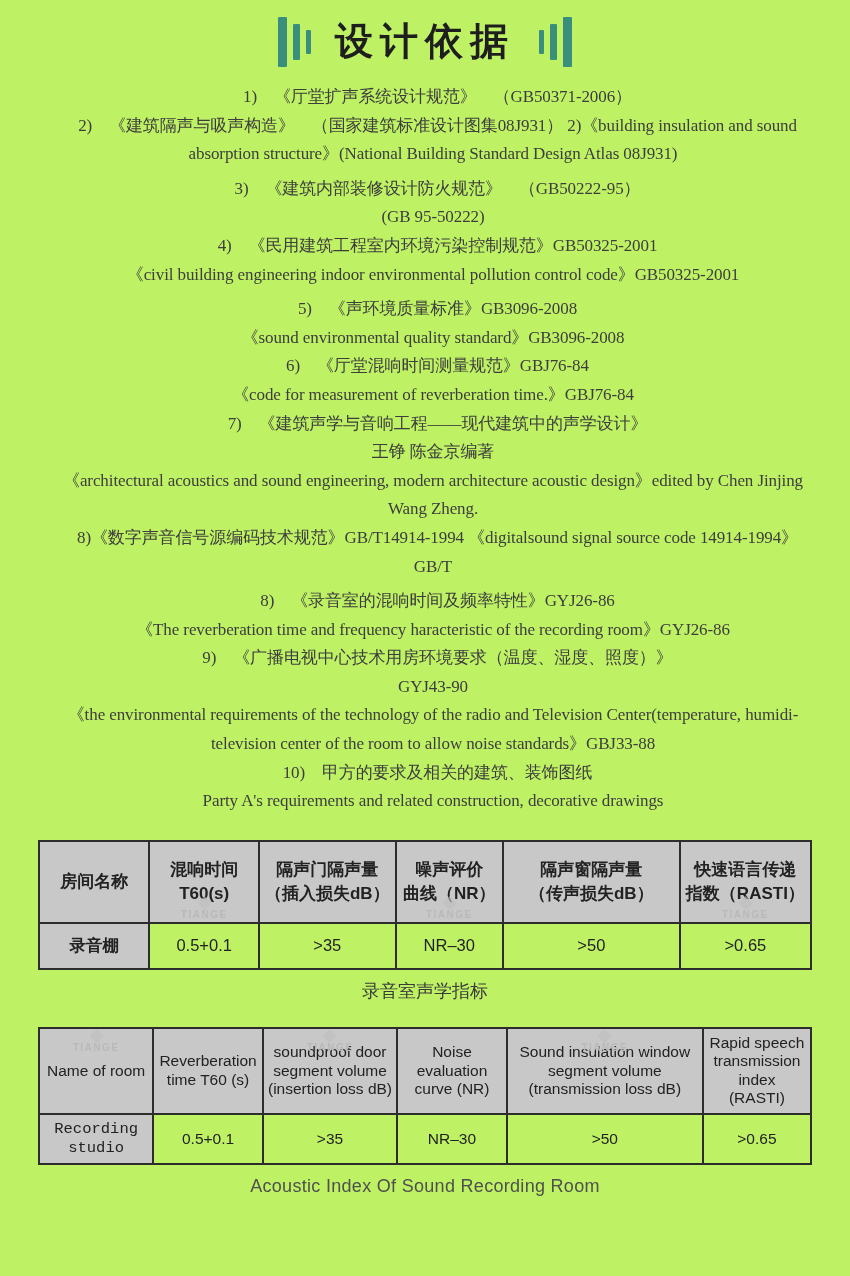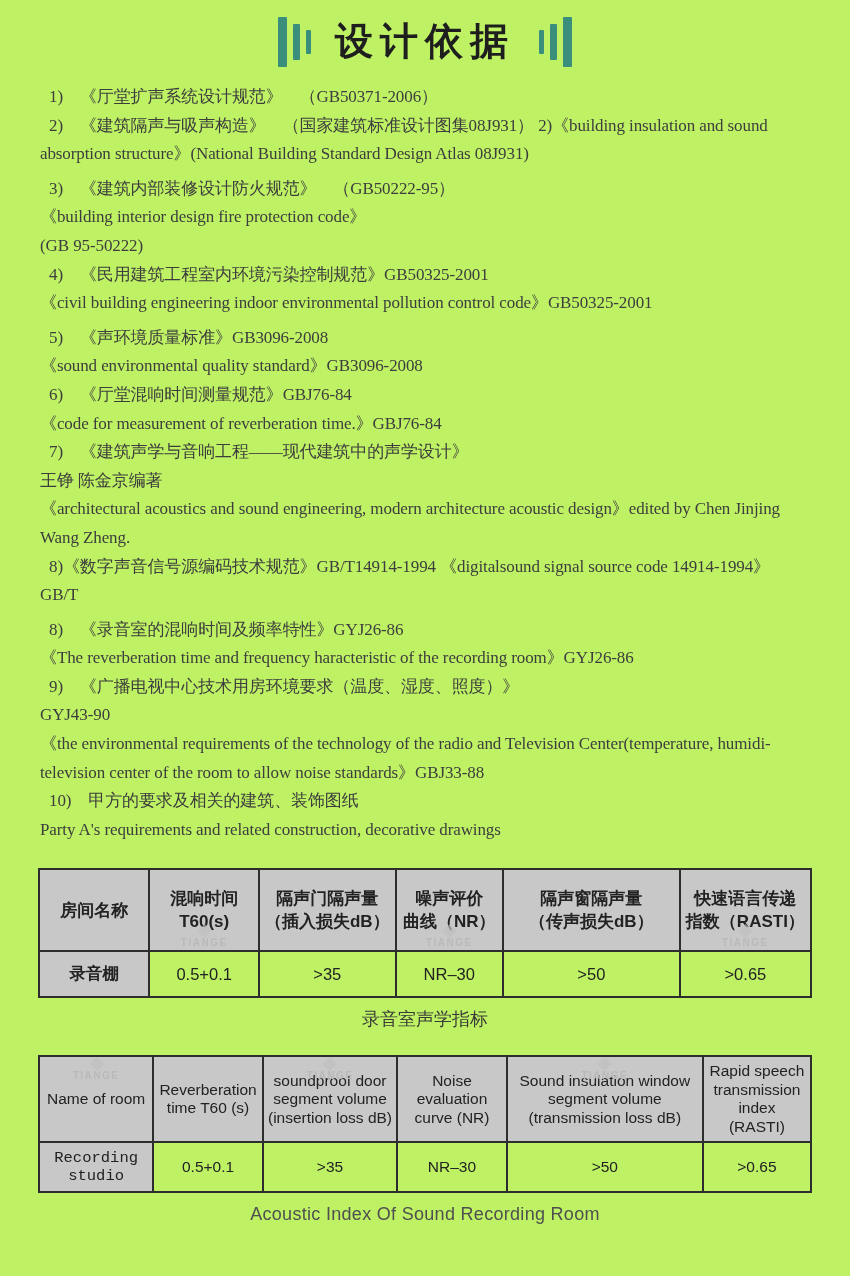--- a/index.html
+++ b/index.html
@@ -12,21 +12,21 @@
   .bars{display:flex;align-items:center;gap:6px;}
   .bars i{display:block;background:#3a8e7c;border-radius:1px;}
   .bars .b1{width:9px;height:50px;}
   .bars .b2{width:7px;height:36px;}
   .bars .b3{width:5px;height:24px;}
   h1.title{
     margin:0;font-family:"Liberation Sans",sans-serif;font-weight:600;
     font-size:38px;letter-spacing:7px;color:#1e1e1e;
   }
   
-  .body-text{padding:16px 24px 0 40px;font-size:17px;line-height:28.6px;letter-spacing:-0.1px;}
+  .body-text{padding:16px 24px 0 40px;font-size:17px;line-height:28.6px;letter-spacing:-0.1px;text-align:center;}
   .para{margin:0 0 6px 0;}
   .para:last-child{margin-bottom:0;}
   .line{white-space:nowrap;}
   .line.indent{padding-left:9px;}
   
   .table-block{margin:24px 38px 0 38px;}
   table{width:100%;border-collapse:collapse;table-layout:fixed;
         font-family:"Liberation Sans",sans-serif;}
   th,td{border:2px solid #2d2d2d;text-align:center;vertical-align:middle;
         white-space:pre-line;position:relative;padding:2px 3px;}
@@ -79,21 +79,20 @@
   </header>
 
   <main class="body-text">
       <div class="para">
         <div class="line indent">1)　《厅堂扩声系统设计规范》　（GB50371-2006）</div>
         <div class="line indent">2)　《建筑隔声与吸声构造》　（国家建筑标准设计图集08J931） 2)《building insulation and sound</div>
         <div class="line">absorption structure》(National Building Standard Design Atlas 08J931)</div>
       </div>
       <div class="para">
         <div class="line indent">3)　《建筑内部装修设计防火规范》　（GB50222-95）</div>
-        <div class="line">《building interior design fire protection code》</div>
         <div class="line">(GB 95-50222)</div>
         <div class="line indent">4)　《民用建筑工程室内环境污染控制规范》GB50325-2001</div>
         <div class="line">《civil building engineering indoor environmental pollution control code》GB50325-2001</div>
       </div>
       <div class="para">
         <div class="line indent">5)　《声环境质量标准》GB3096-2008</div>
         <div class="line">《sound environmental quality standard》GB3096-2008</div>
         <div class="line indent">6)　《厅堂混响时间测量规范》GBJ76-84</div>
         <div class="line">《code for measurement of reverberation time.》GBJ76-84</div>
         <div class="line indent">7)　《建筑声学与音响工程——现代建筑中的声学设计》</div>

